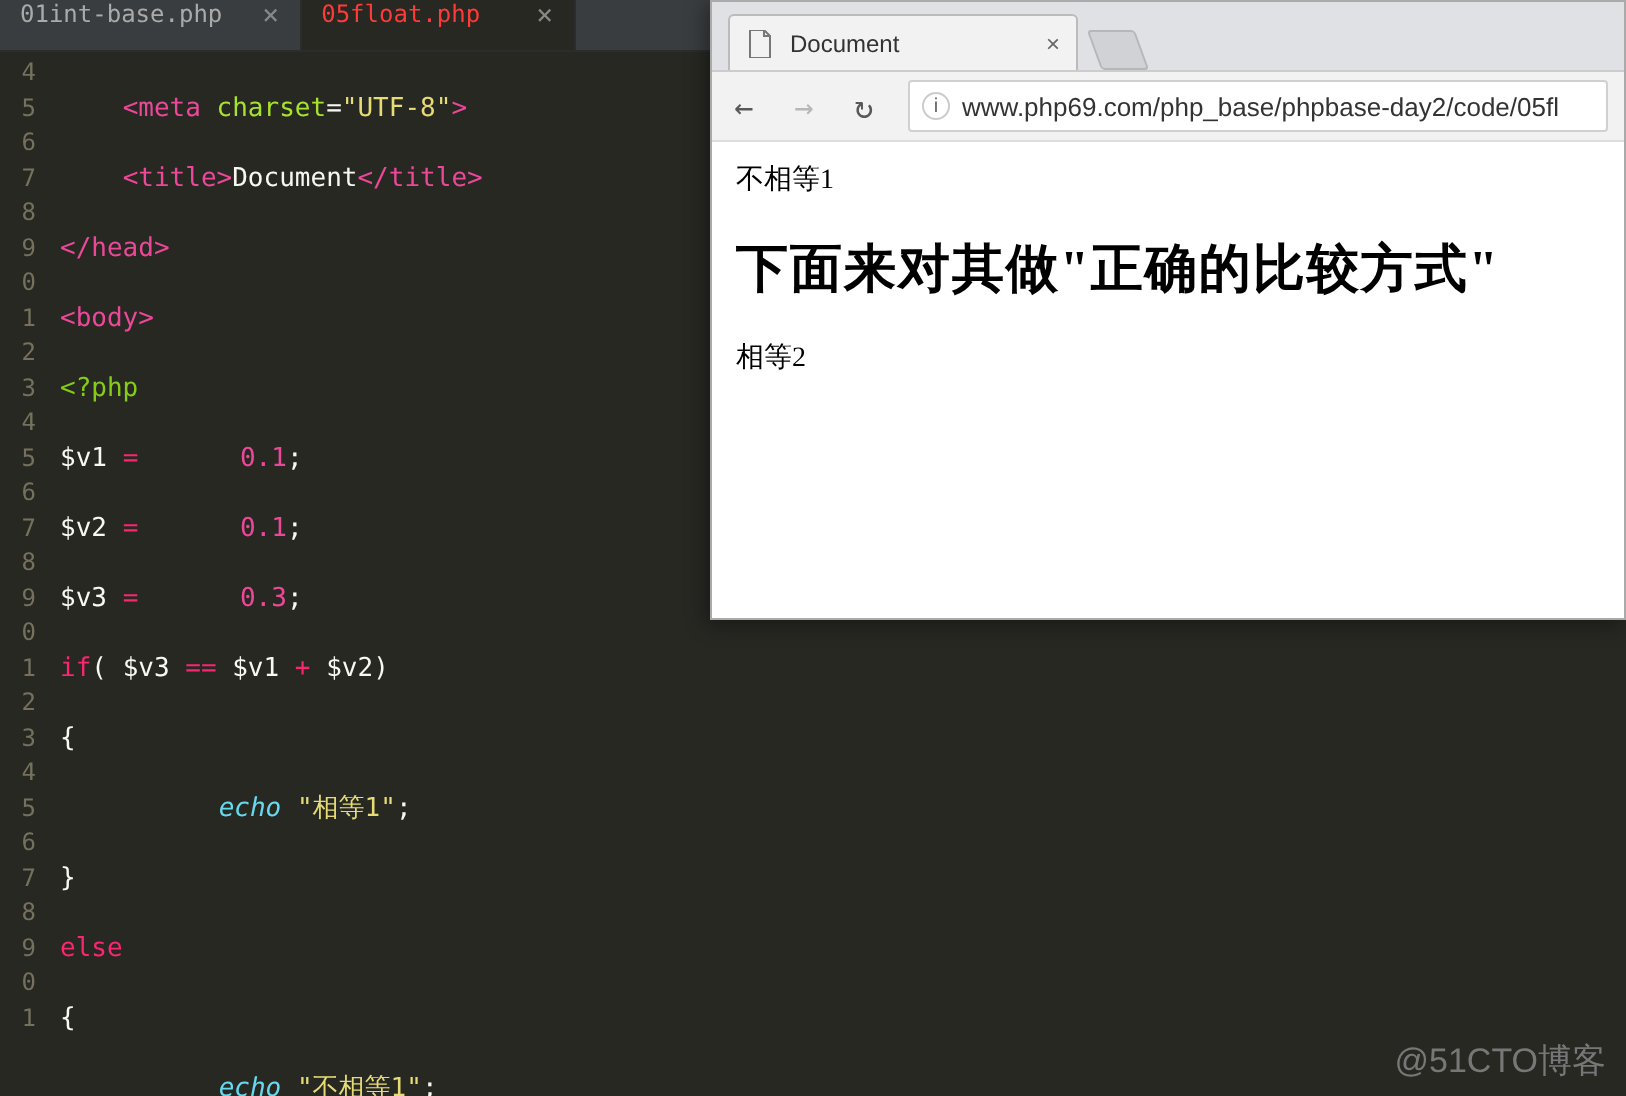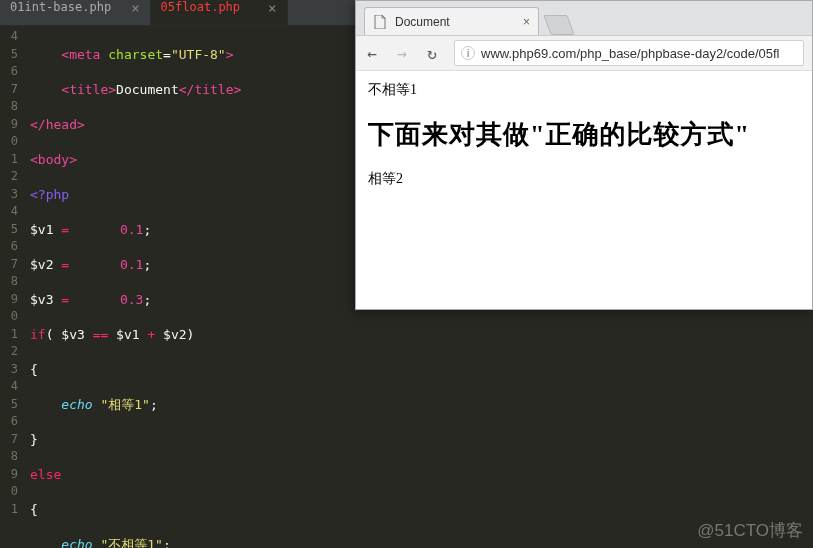--- a/index.html
+++ b/index.html
@@ -7,28 +7,28 @@
 .tabs { background: #3a3d3f; height: 26px; display: flex; align-items: stretch; border-bottom: 1px solid #2a2c2d; }
 .tab { display: flex; align-items: flex-start; padding: 0 10px; background: #3a3d3f; border-right: 1px solid #2a2c2d; color: #aaa; gap: 20px; font-size: 12px; }
 .tab.active { background: #272822; gap: 28px; }
 .tab.active .tab-label { color: #ff3a3a; }
 .tab-close { color: #888; font-size: 14px; }
 .editor { display: flex; background: #272822; height: calc(100% - 26px); }
 .gutter { width: 22px; background: #272822; text-align: right; color: #75715e; padding: 2px 4px 0 0; line-height: 17.5px; font-size: 12px; }
 .code { flex: 1; padding: 2px 0 0 8px; line-height: 17.5px; white-space: pre; color: #f8f8f2; }
 .code .line { height: 17.5px; }
 .t-tag { color: #ec4899; }
-.t-key { color: #66d9ef; font-style: italic; }
+.t-key { color: #66d9ef; font-style: italic; margin-left: 48px; }
 .t-attr { color: #a6e22e; }
 .t-str { color: #e6db74; }
 .t-var { color: #f8f8f2; }
 .t-op { color: #f92672; }
 .t-num { color: #ec4899; margin-left: 43px; }
 .t-punc { color: #f8f8f2; }
-.t-php { color: #8b5cf6; }
+.t-php { color: #84cc16; }
 
 .browser { position: absolute; top: 0; left: 355px; width: 458px; height: 310px; background: #fff; box-shadow: -2px 2px 10px rgba(0,0,0,0.4); display: flex; flex-direction: column; border: 1px solid #aaa; }
 .btabs { height: 34px; background: #dfe1e5; display: flex; align-items: flex-end; padding: 6px 8px 0; }
 .btab { background: #f2f2f2; border: 1px solid #bbb; border-bottom: none; border-radius: 3px 3px 0 0; height: 28px; display: flex; align-items: center; padding: 0 8px; width: 175px; gap: 8px; font-family: Arial, sans-serif; font-size: 12px; color: #333; position: relative; }
 .btab-icon { width: 14px; height: 16px; display: flex; align-items: center; justify-content: center; }
 .btab-close { margin-left: auto; color: #666; }
 .btab-new { width: 24px; height: 20px; background: #d0d2d6; border: 1px solid #b5b7bb; margin-left: 8px; transform: skewX(20deg); border-radius: 2px; }
 .baddr { height: 36px; border-top: 1px solid #ccc; border-bottom: 1px solid #ddd; display: flex; align-items: center; padding: 0 8px; gap: 14px; background: #f2f2f2; }
 .nav-ico { color: #595959; font-size: 16px; width: 16px; text-align: center; }
 .nav-fwd { color: #b7b7b7; }

